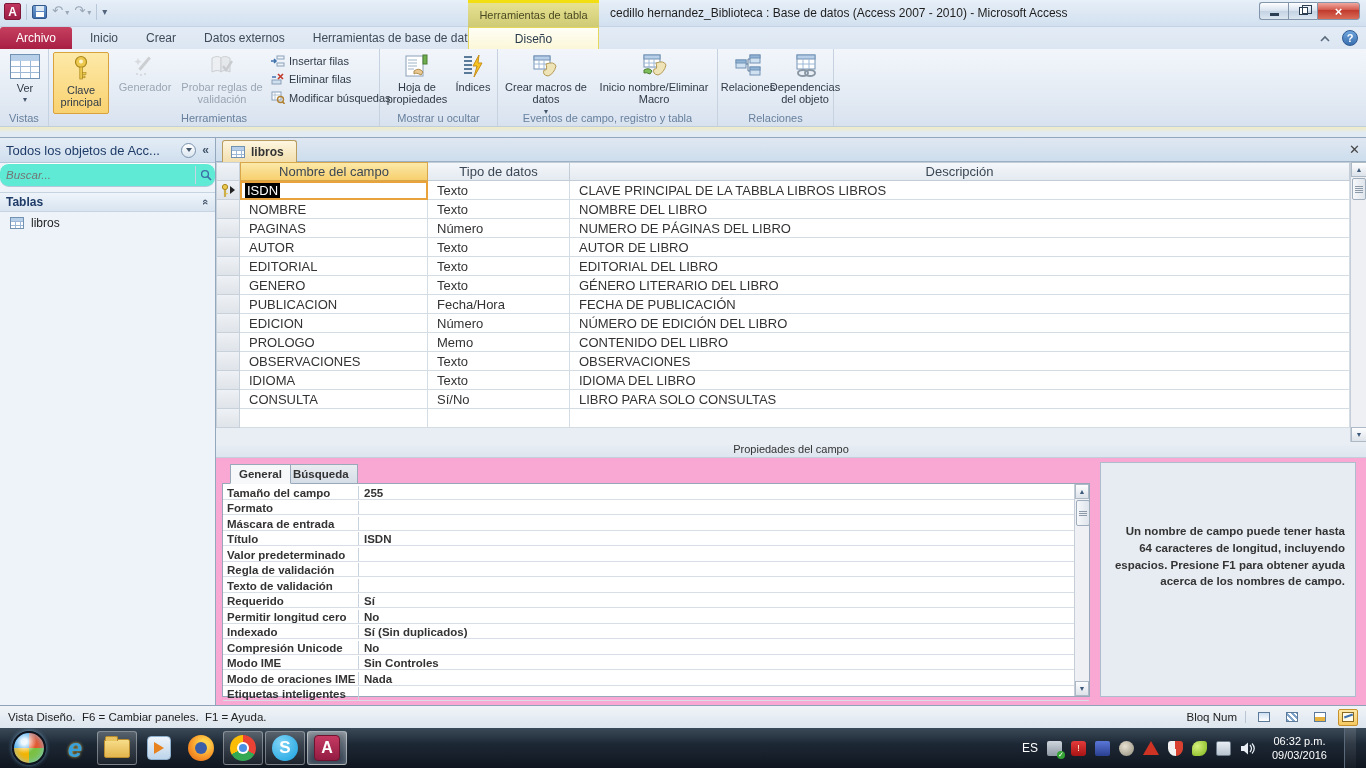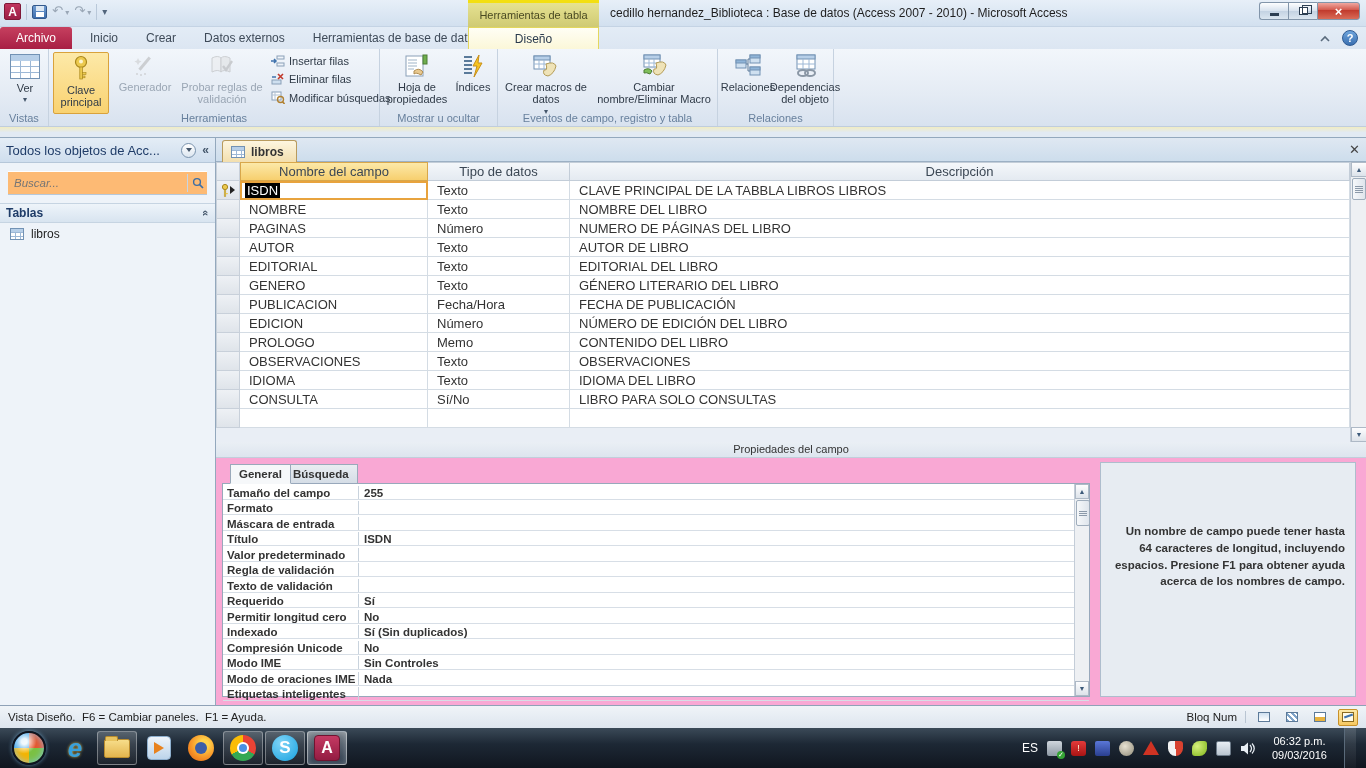--- a/index.html
+++ b/index.html
@@ -66,21 +66,21 @@
     repeating-linear-gradient(to bottom, rgba(0,0,0,0) 0 3px, #9db8d6 3px 4px); }
   .drop-arrow { font-size:8px; color:#44566b; margin-top:2px; }
 
   
   .nav { position:absolute; left:0; top:137px; width:216px; bottom:63px; background:#eef3f9; border-right:1px solid #93a8bd; border-top:1px solid #93a8bd; }
   .nav-head { height:25px; background:linear-gradient(#e4edf6,#cfdeee); border-bottom:1px solid #b6c7d9; display:flex; align-items:center; padding:0 6px; color:#1f3c68; font-size:13px; }
   .nav-head .t { flex:1; white-space:nowrap; overflow:hidden; }
   .nav-circ { width:15px; height:15px; border-radius:50%; border:1px solid #7a93ad; background:linear-gradient(#fff,#dce6f0); display:flex; align-items:center; justify-content:center; margin-right:6px; }
   .tri-dn { width:0; height:0; border-left:3px solid rgba(0,0,0,0); border-right:3px solid rgba(0,0,0,0); border-top:4px solid #44566b; }
   .dbl-chev { color:#44566b; font-size:12px; font-weight:bold; }
-  .nav-search { height:24px; margin:8px; border-bottom:1px solid #b6c7d9; background:#fdba74; display:flex; align-items:center; border-top:1px solid #fff; position:relative; }
+  .nav-search { height:24px; margin:0; border-bottom:1px solid #b6c7d9; background:#5eead4; display:flex; align-items:center; border-top:1px solid #fff; position:relative;border-radius:9px; }
   .nav-search input { flex:1; height:100%; border:0; outline:none; font-style:italic; color:#5a6b7d; font-size:11.5px; padding:0 6px; font-family:inherit; background:rgba(0,0,0,0); }
   .mag { width:20px; display:flex; align-items:center; justify-content:center; border-left:1px solid #c8d5e2; height:18px; }
   .nav-grouphead { height:20px; margin-top:5px; background:linear-gradient(#eef4fa,#d8e4f0); border-top:1px solid #c6d4e2; border-bottom:1px solid #c6d4e2; display:flex; align-items:center; padding:0 6px; color:#1f3c68; font-weight:bold; font-size:12px; }
   .nav-grouphead .t { flex:1; }
   .nav-item { height:21px; display:flex; align-items:center; gap:7px; padding-left:10px; color:#222; font-size:12px; }
 
   
   .doc { position:absolute; left:216px; top:137px; right:0; bottom:63px; background:#e9eef5; border-top:1px solid #93a8bd; }
   .doctabs { position:absolute; left:0; top:0; right:0; height:24px; background:linear-gradient(#dfe8f2,#cdddec); border-bottom:1px solid #9cb0c4; }
   .doctab { position:absolute; left:6px; top:2px; height:22px; padding:0 12px 0 8px; display:flex; align-items:center; gap:6px;
@@ -308,21 +308,21 @@
       <span class="drop-arrow">▾</span>
     </div>
     <div class="bigbtn" style="left:96px; width:120px;">
       <svg width="28" height="24" viewBox="0 0 28 24">
         <rect x="4" y="1" width="16" height="12" fill="#fff" stroke="#7292b4"></rect>
           <rect x="4" y="1" width="16" height="4" fill="#b7cfe8" stroke="#7292b4"></rect>
         <path d="M9 5 v8 M14 5 v8 M4 9 h16" stroke="#9db8d6"></path>
         <path d="M16 9 q8 -3 10 2 q-2 8 -8 10 q-6 -1 -4 -6 q4 1 2 -6" fill="#efe3b8" stroke="#b39b56"></path>
         <path d="M4 16 q5 -3 8 1 l-2 3 q-4 -2 -6 -1 Z" fill="#7fbf5a" stroke="#4c7c34"></path>
       </svg>
-      <span class="lbl">Cambiar nombre/Eliminar Macro</span>
+      <span class="lbl">Inicio nombre/Eliminar Macro</span>
     </div>
     <div class="rgroup-label">Eventos de campo, registro y tabla</div>
   </div>
 
   <div class="rgroup" style="left:718px; width:116px;">
     <div class="bigbtn" style="left:2px; width:56px;">
       <svg width="26" height="24" viewBox="0 0 26 24">
         <rect x="1" y="6" width="10" height="8" fill="#cfe0f0" stroke="#7292b4"></rect>
           <rect x="1" y="6" width="10" height="3" fill="#8fb4d8" stroke="#7292b4"></rect>
         <rect x="15" y="1" width="10" height="8" fill="#cfe0f0" stroke="#7292b4"></rect>

